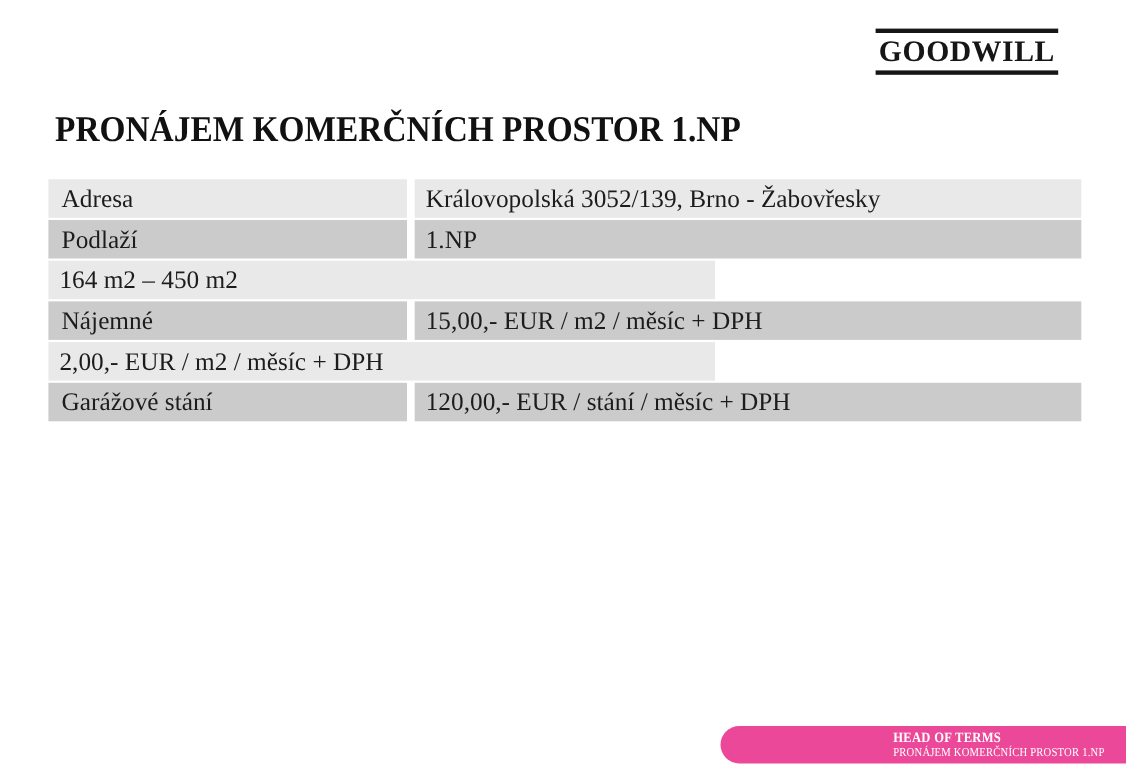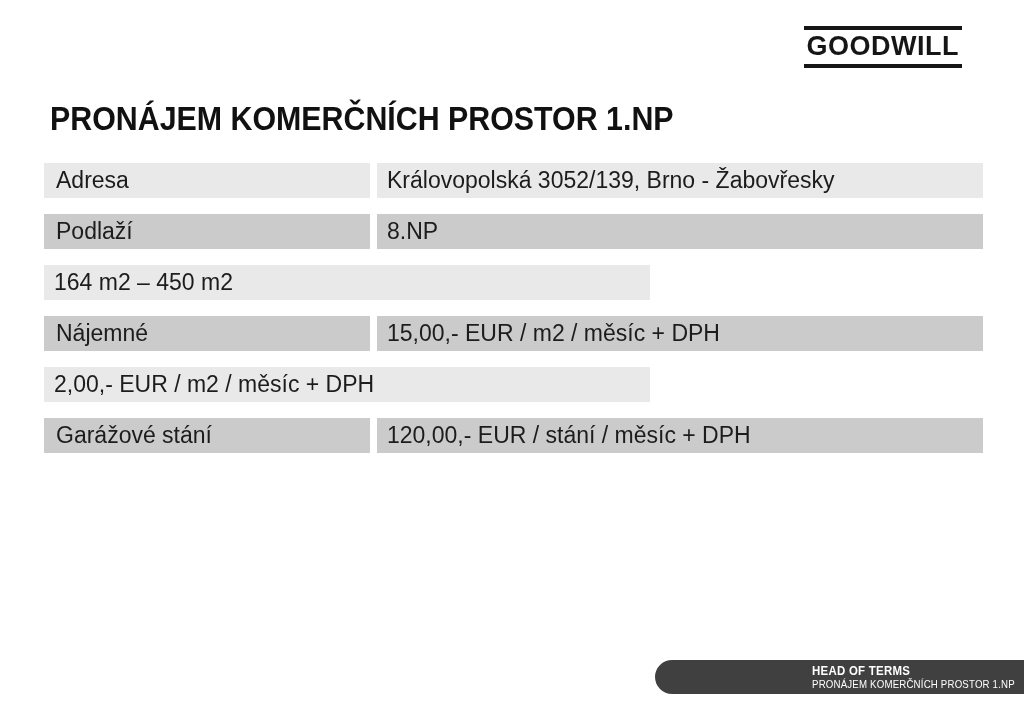--- a/index.html
+++ b/index.html
@@ -3,21 +3,21 @@
 <meta charset="utf-8">
 <style>
   * { margin: 0; padding: 0; box-sizing: border-box; }
   html, body { background: #fff; }
   .slide {
     position: relative;
     width: 1024px;
     height: 713px;
     background: #ffffff;
     overflow: hidden;
-    font-family: Liberation Sans, sans-serif;
+    font-family: Liberation Serif, serif;
     color: #1a1a1a;
   }
 
   
   .logo {
     position: absolute;
     top: 26px;
     right: 62px;
     border-top: 4px solid #161616;
     border-bottom: 4px solid #161616;
@@ -48,21 +48,21 @@
     left: 44px;
     top: 163px;
     width: 939px;
     font-size: 23px;
     line-height: 27px;
     color: #1c1c1c;
   }
   .trow {
     display: flex;
     gap: 7px;
-    margin-bottom: 16px;
+    margin-bottom: 2px;
     justify-content: space-between;
   }
   .trow .cell {
     min-height: 35px;
     padding-top: 4px;
   }
   .trow.tall .cell { min-height: 61px; }
   .cell.label {
     width: 326px;
     padding-left: 12px;
@@ -75,21 +75,21 @@
   .trow.light .cell { background: #e9e9e9; }
   .trow.dark  .cell { background: #cbcbcb; }
 
   
   .footer-bar {
     position: absolute;
     top: 660px;
     right: 0;
     width: 369px;
     height: 34px;
-    background: #404040;
+    background: #ec4899;
     border-radius: 17px 0 0 17px;
   }
   .footer-text {
     position: absolute;
     left: 157px;
     top: 3px;
     color: #ffffff;
     transform: scaleX(0.88);
     transform-origin: left top;
     white-space: nowrap;
@@ -119,21 +119,21 @@
 
   <div class="terms-table">
 
     <div class="trow light">
       <div class="cell label">Adresa</div>
       <div class="cell value">Královopolská 3052/139, Brno - Žabovřesky</div>
     </div>
 
     <div class="trow dark">
       <div class="cell label">Podlaží</div>
-      <div class="cell value">8.NP</div>
+      <div class="cell value">1.NP</div>
     </div>
 
     <div class="trow light">
       <div class="cell value">164 m2 – 450 m2</div>
     </div>
 
     <div class="trow dark">
       <div class="cell label">Nájemné</div>
       <div class="cell value">15,00,- EUR / m2 / měsíc + DPH</div>
     </div>

